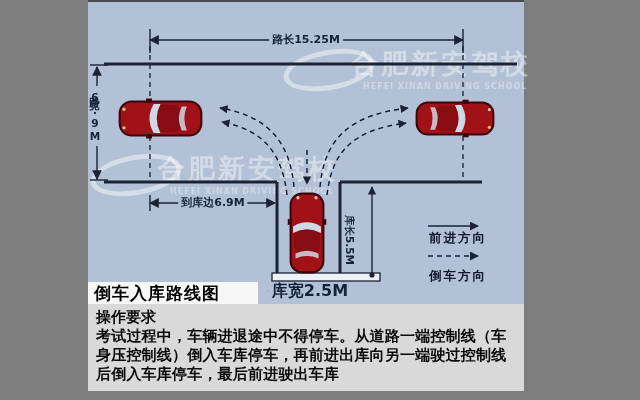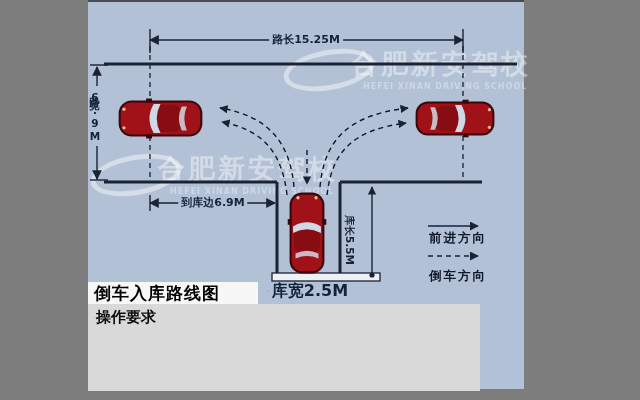--- a/index.html
+++ b/index.html
@@ -57,21 +57,21 @@
   
   .title-strip {
     position:absolute; left:0; top:280px; width:170px; height:22px;
     background:#f7f7f7; display:flex; align-items:center;
   }
   .title-strip span {
     font-size:17px; font-weight:bold; color:#000; padding-left:6px; letter-spacing:1px;
     line-height:22px;
   }
   .panel {
-    position:absolute; left:0; top:302px; width:392px; height:87px;
+    position:absolute; left:0; top:302px; width:436px; height:87px;
     background:#d9d9d9; box-sizing:border-box; padding:4px 8px 0 8px;
   }
   .panel-heading { font-size:15px; font-weight:bold; color:#0a0a0a; line-height:19px; }
   .panel-body { font-size:15px; font-weight:bold; color:#0a0a0a; line-height:19px;
                 letter-spacing:0.2px; }
 </style>
 </head>
 <body>
 
 <div class="content">
@@ -177,15 +177,16 @@
     <div class="lbl legend-txt legend-fwd">前进方向</div>
     <div class="lbl legend-txt legend-rev">倒车方向</div>
   </div>
 
   <div class="title-strip">
     <span>倒车入库路线图</span>
   </div>
 
   <div class="panel">
     <div class="panel-heading">操作要求</div>
+    <div class="panel-body">考试过程中，车辆进退途中不得停车。从道路一端控制线（车身压控制线）倒入车库停车，再前进出库向另一端驶过控制线后倒入车库停车，最后前进驶出车库</div>
   </div>
 
 </div>
 
 </body></html>

